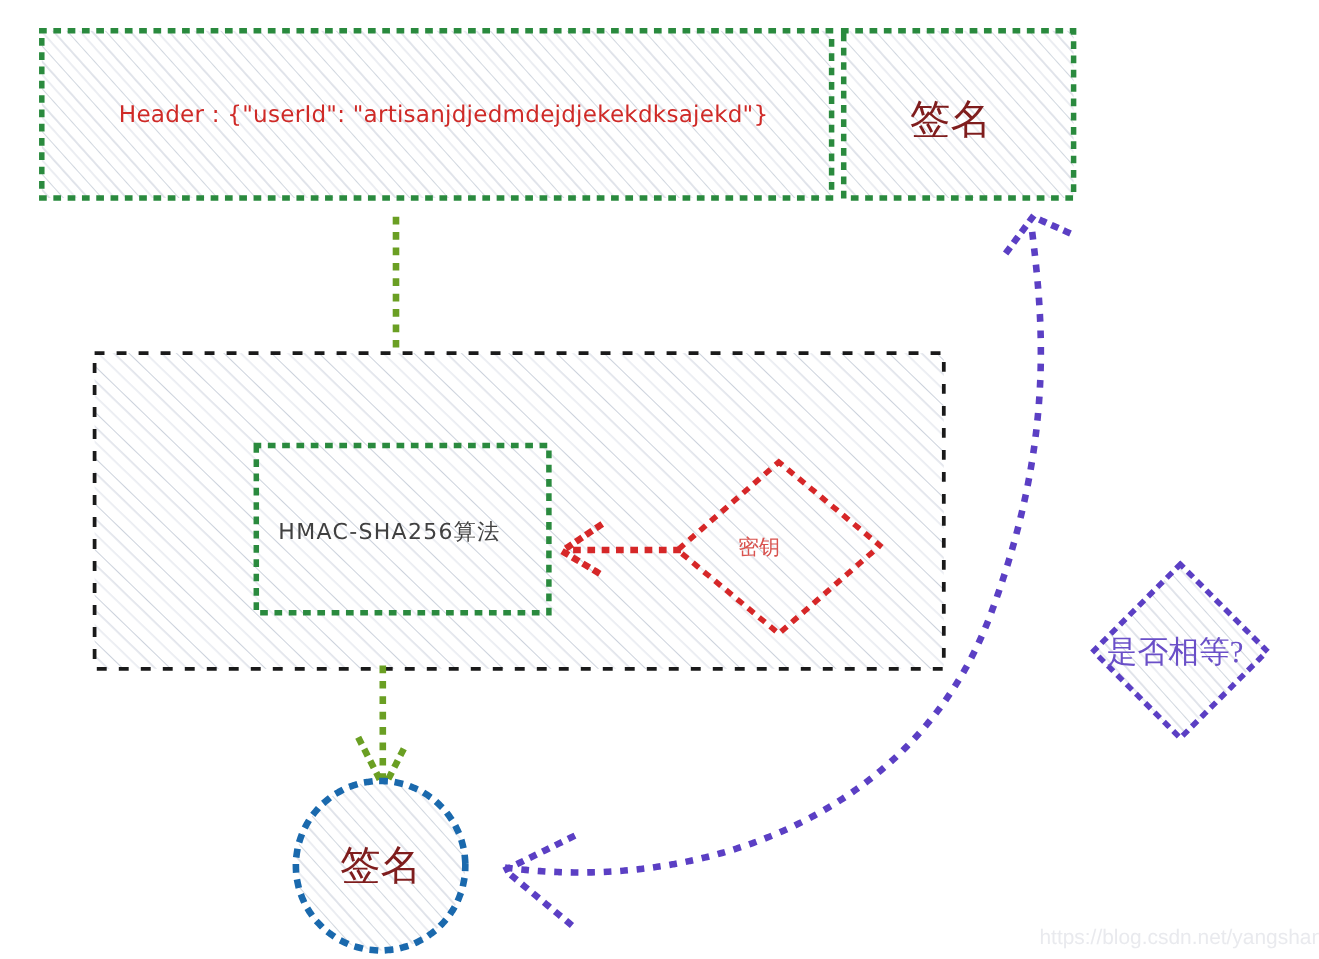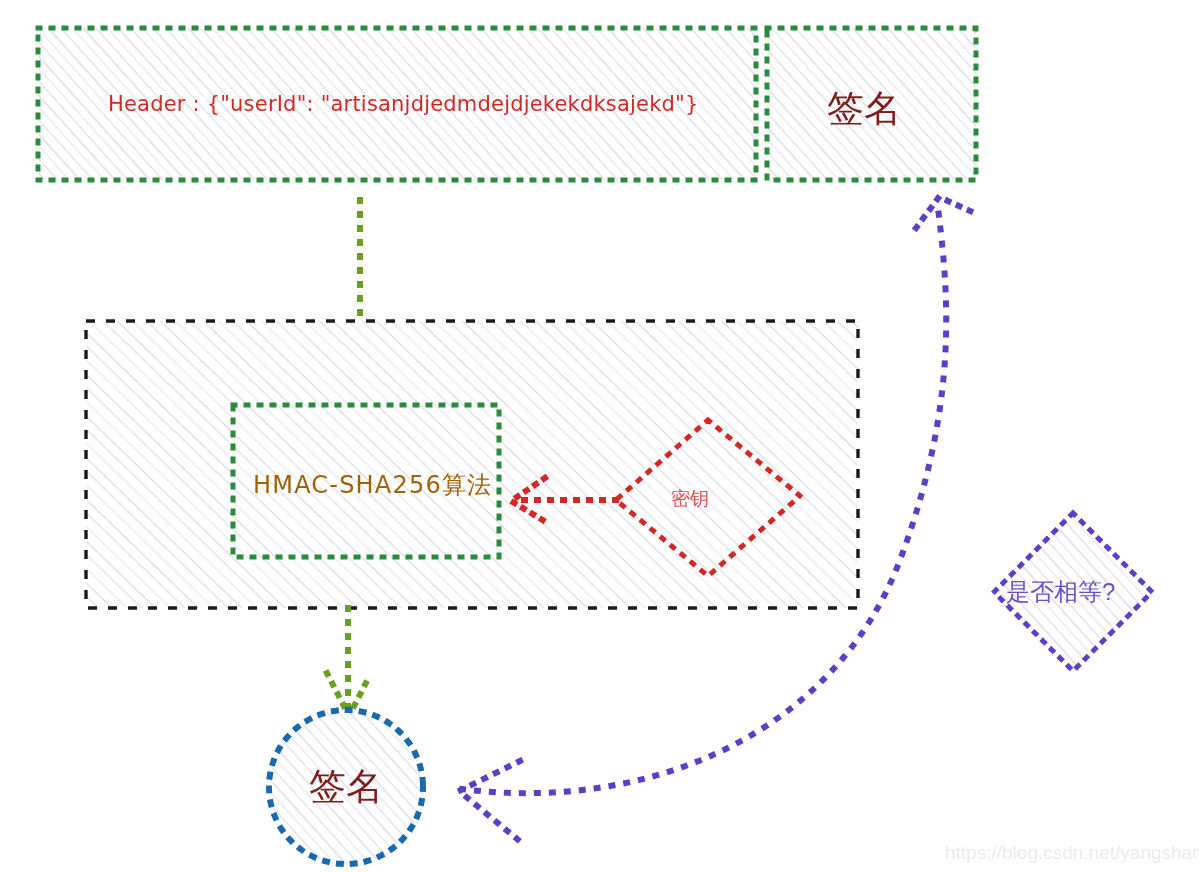--- a/index.html
+++ b/index.html
@@ -35,34 +35,34 @@
     font-size: 21px;
     letter-spacing: 0.2px;
     font-family: "DejaVu Sans", sans-serif;
   }
   .lbl-sig-red {
     color: #7f1d1d;
     font-size: 37px;
     font-family: "DejaVu Sans", sans-serif;
   }
   .lbl-algo {
-    color: #a16207;
-    font-size: 24px;
+    color: #404040;
+    font-size: 20px;
     letter-spacing: 1.2px;
     font-family: "DejaVu Sans", sans-serif;
   }
   .lbl-key {
     color: #d9534f;
     font-size: 19px;
     font-family: "DejaVu Sans", sans-serif;
   }
   .lbl-equal {
     color: #6a4fc8;
-    font-size: 24px;
-    font-family: Liberation Sans, sans-serif;
+    font-size: 28px;
+    font-family: Liberation Serif, serif;
   }
   .lbl-watermark {
     color: #e9eaee;
     font-size: 19px;
     font-family: "Liberation Sans", sans-serif;
   }
 </style>
 </head>
 <body>
 

